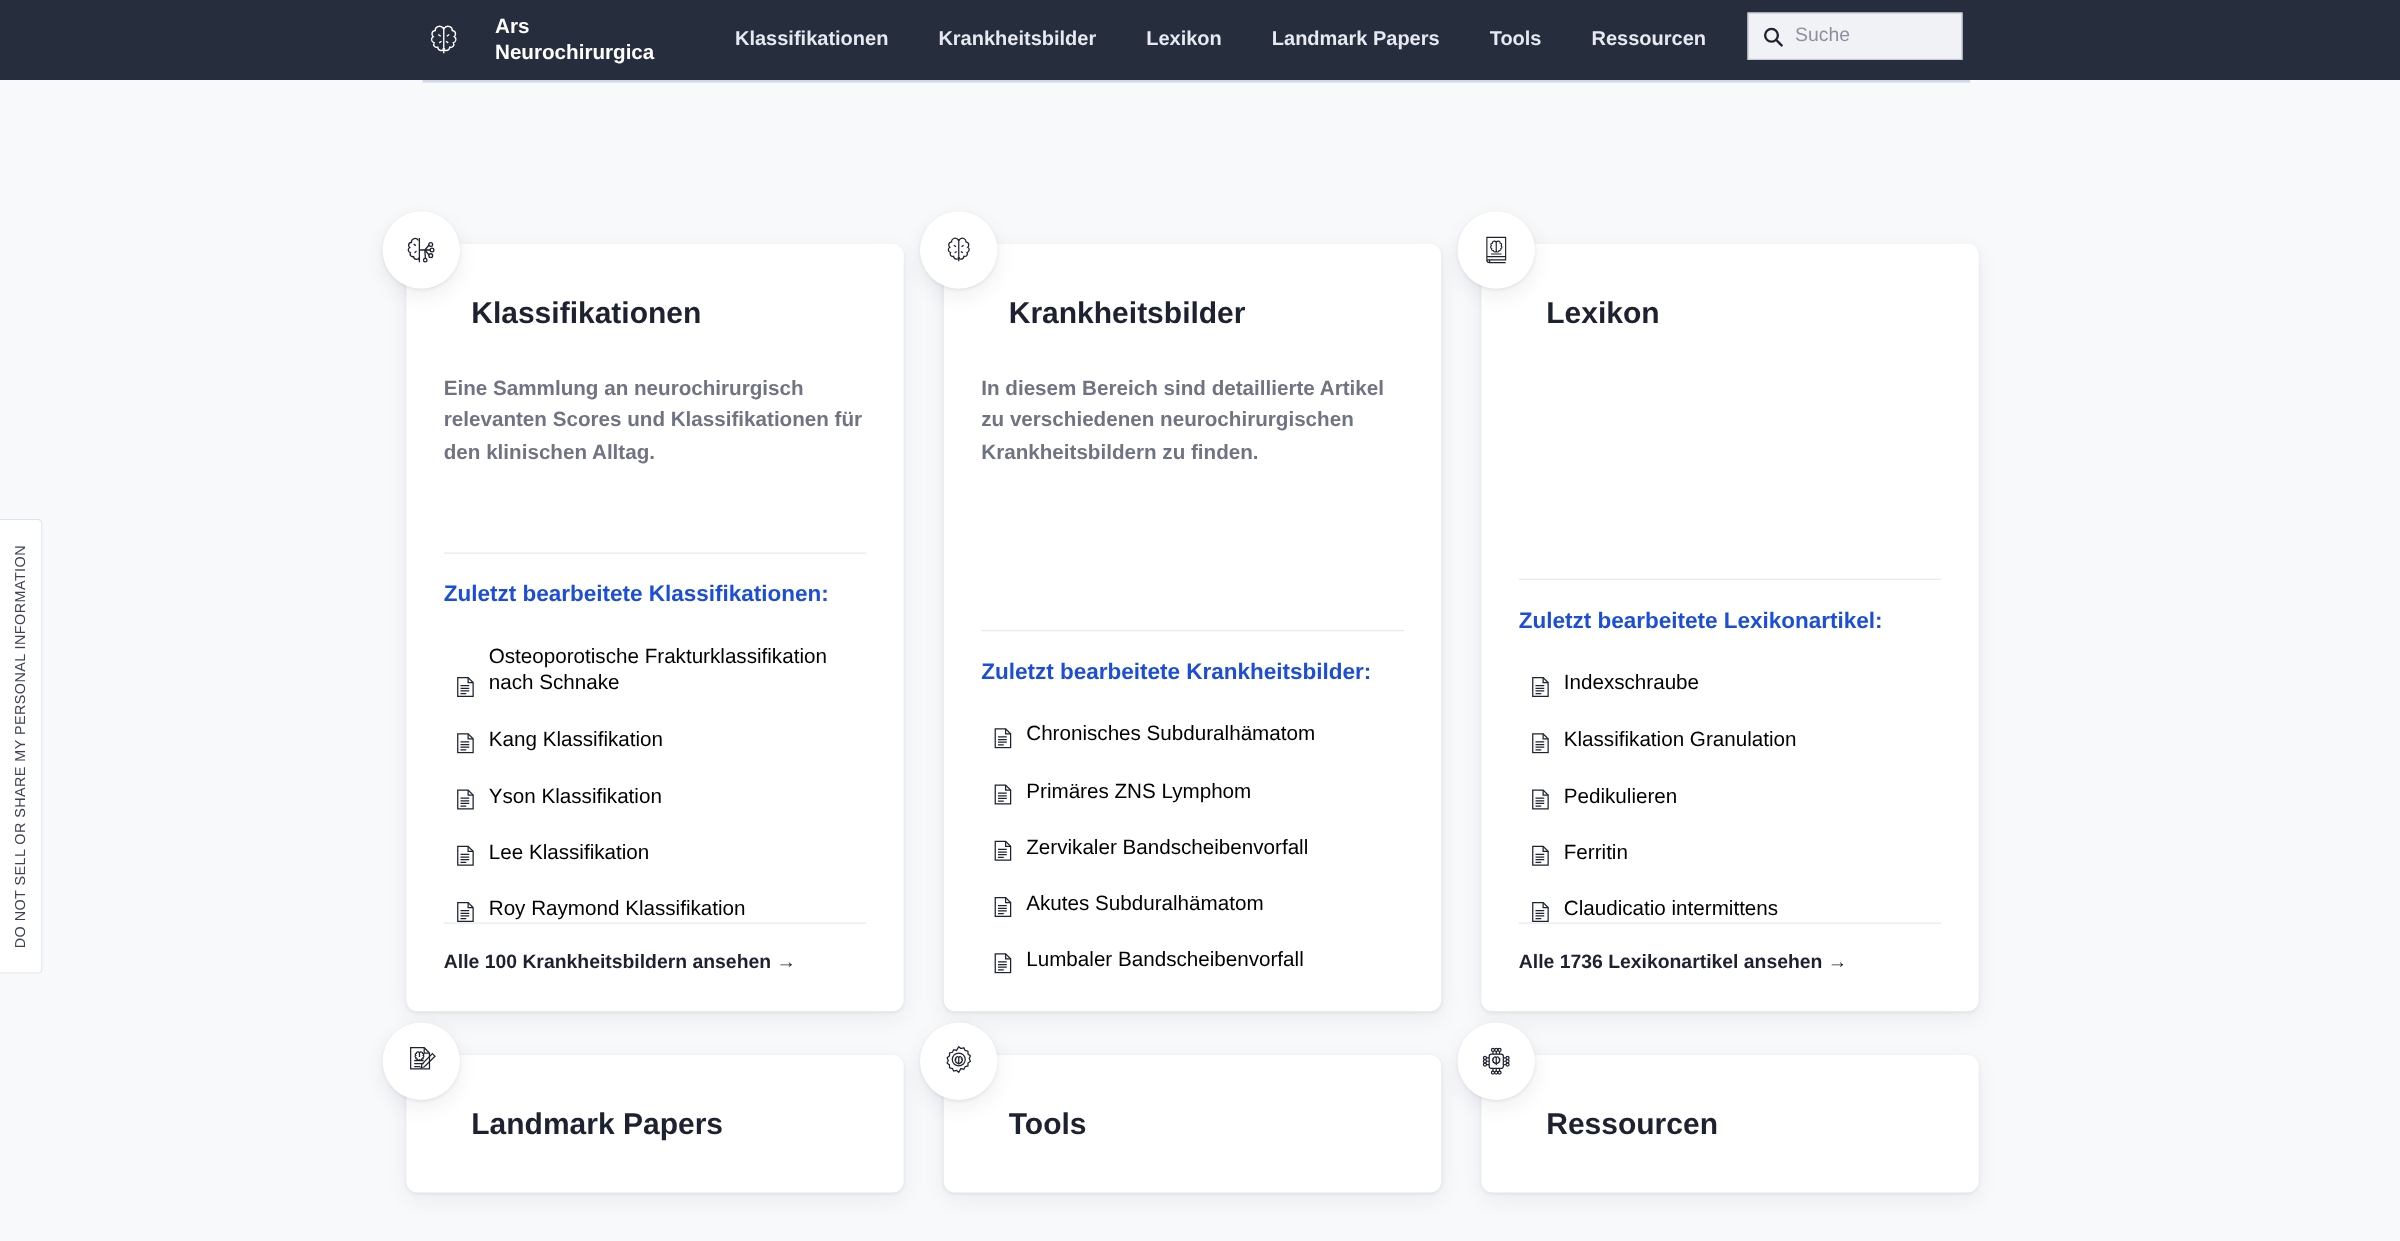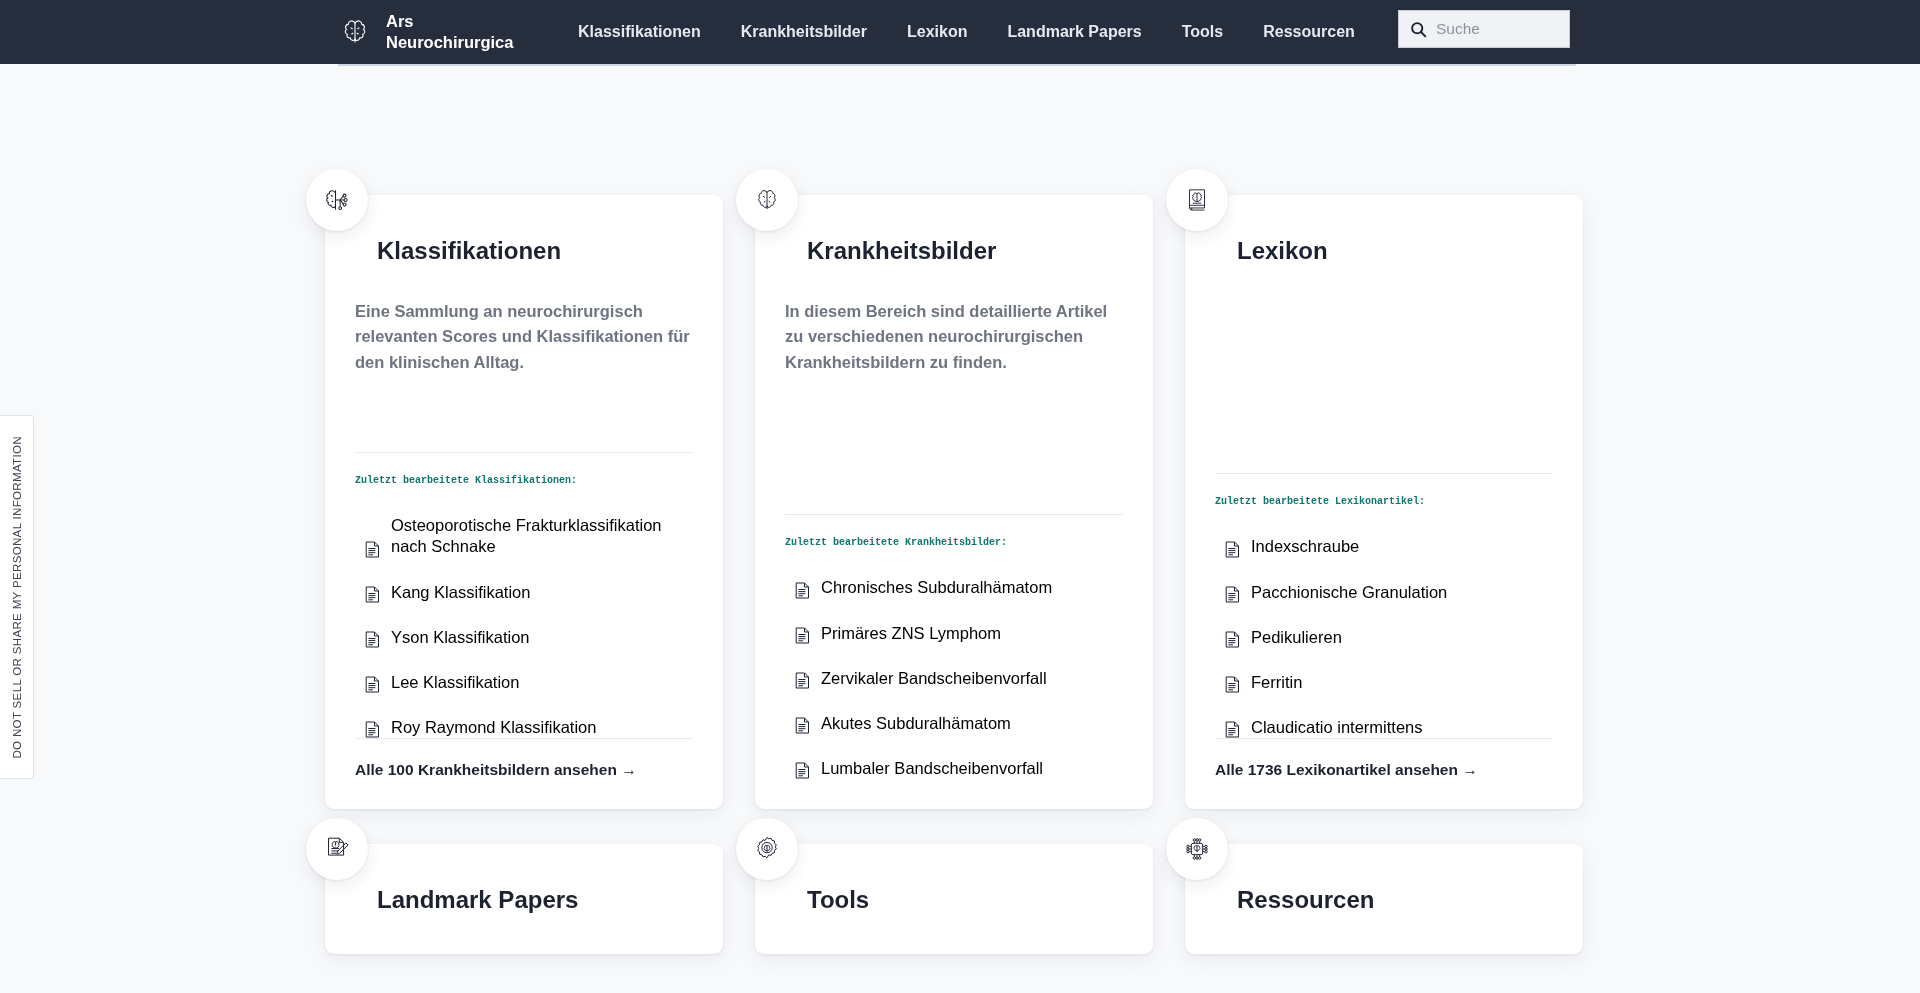--- a/index.html
+++ b/index.html
@@ -57,20 +57,21 @@
     display: flex;
     align-items: center;
     justify-content: center;
   }
   .brand-name {
     color: #ffffff;
     font-size: 16.5px;
     font-weight: bold;
     line-height: 1.28;
     max-width: 110px;
+    margin-left: 10px;
   }
 
   .nav-links {
     display: flex;
     align-items: center;
     gap: 0;
   }
   .nav-link {
     color: #e6e9f0;
     font-size: 16px;
@@ -190,25 +191,24 @@
 
   .card-spacer { flex: 1 1 auto; min-height: 34px; }
 
   .divider {
     height: 1px;
     background: #e7e9ee;
     margin: 0 0 22px 0;
   }
 
   .recent-label {
-    font-size: 10px;
+    font-size: 18px;
     font-weight: bold;
-    color: #0f766e;
+    color: #1d4ed8;
     margin-bottom: 29px;
-    font-family: Liberation Mono, monospace;
   }
 
   .recent-list {
     list-style: none;
     margin: 0 0 0 10px;
     padding: 0;
   }
   .recent-list li {
     display: flex;
     align-items: flex-end;
@@ -431,21 +431,21 @@
             <path d="M3.4 7.5h7M3.4 9.6h7M3.4 11.7h7M3.4 13.8h4.6"></path>
           </svg>
         <span>Indexschraube</span>
       </li>
       <li>
         <svg class="doc-icon" width="15" height="17" viewBox="0 0 15 17" fill="none" stroke="#1d2230" stroke-width="1">
             <path d="M1.2 1h8.3l4 4v11H1.2z"></path>
             <path d="M9.5 1v4h4"></path>
             <path d="M3.4 7.5h7M3.4 9.6h7M3.4 11.7h7M3.4 13.8h4.6"></path>
           </svg>
-        <span>Pacchionische Granulation</span>
+        <span>Klassifikation Granulation</span>
       </li>
       <li>
         <svg class="doc-icon" width="15" height="17" viewBox="0 0 15 17" fill="none" stroke="#1d2230" stroke-width="1">
             <path d="M1.2 1h8.3l4 4v11H1.2z"></path>
             <path d="M9.5 1v4h4"></path>
             <path d="M3.4 7.5h7M3.4 9.6h7M3.4 11.7h7M3.4 13.8h4.6"></path>
           </svg>
         <span>Pedikulieren</span>
       </li>
       <li>

